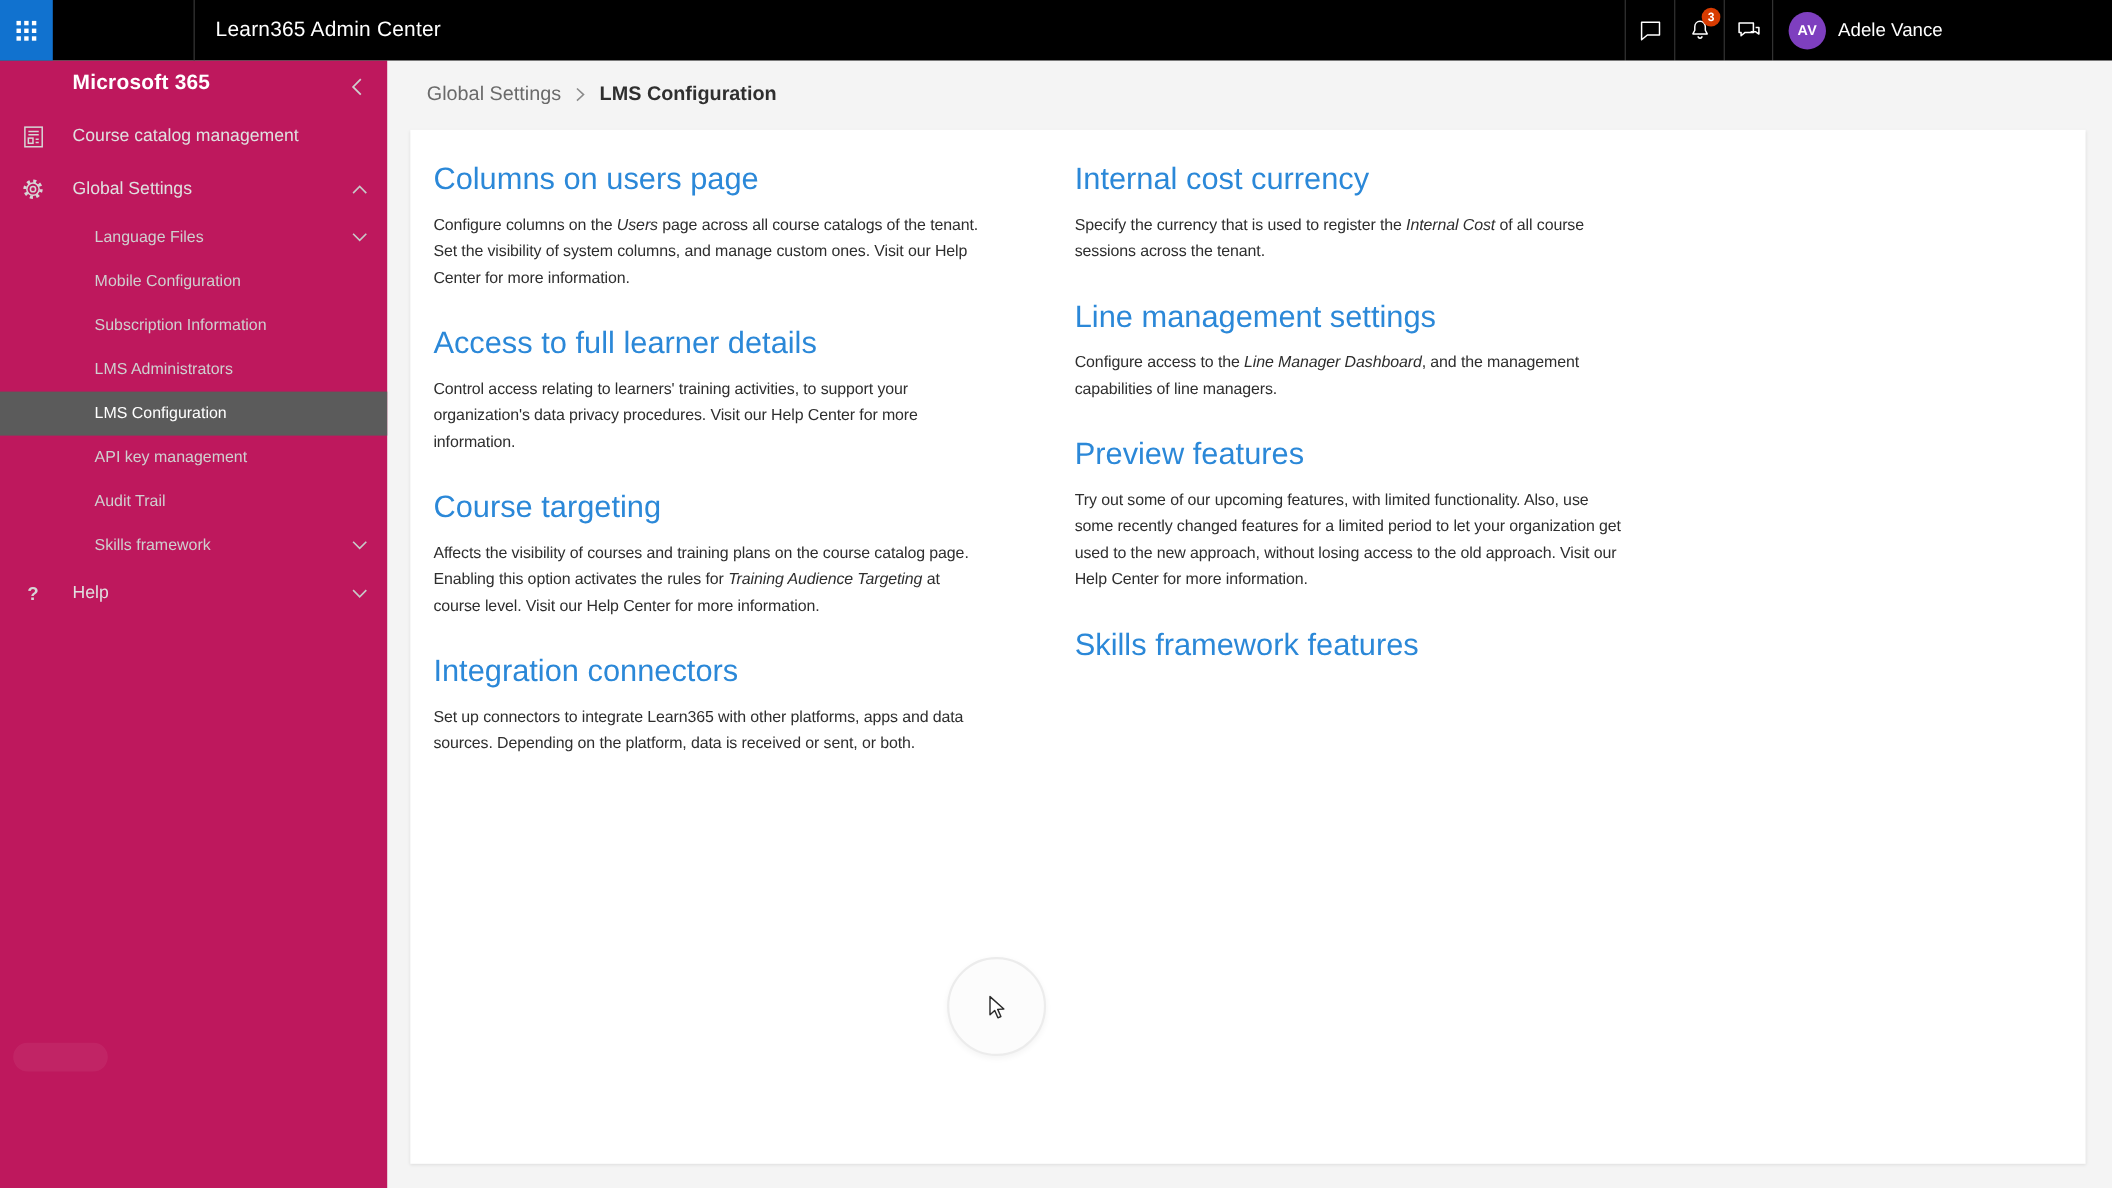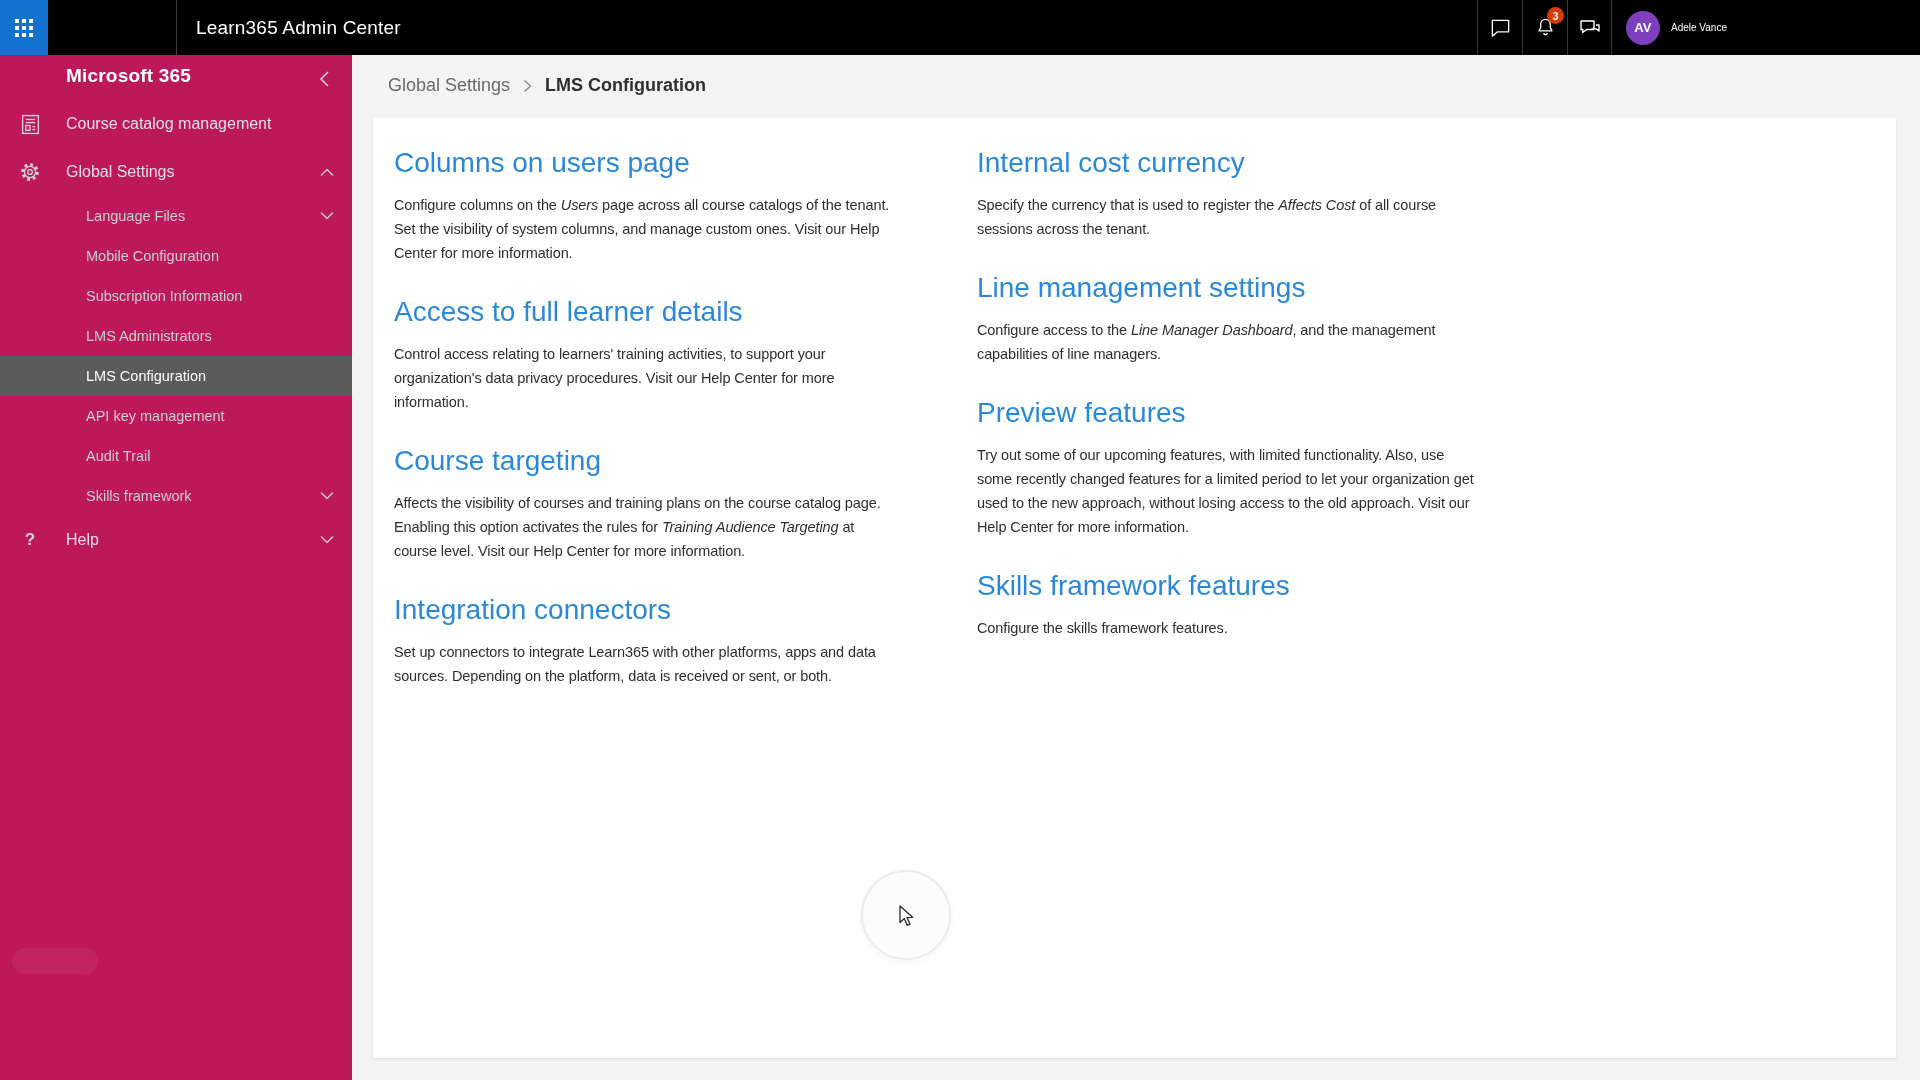--- a/index.html
+++ b/index.html
@@ -16,21 +16,21 @@
   .waffle-grid span { background:#fff; width:4px; height:4px; }
   .brand { position:absolute; left:66px; top:0; height:55px; display:flex; align-items:center; color:#fff; font-size:19px; font-weight:600; letter-spacing:.2px;margin-top:48px; }
   .topbar-divider { position:absolute; left:176px; top:0; width:1px; height:55px; background:#3c3c3c; }
   .app-title { position:absolute; left:196px; top:0; height:55px; display:flex; align-items:center; color:#fff; font-size:19px; font-weight:400; letter-spacing:.2px; }
   .topbar-right { position:absolute; left:1477px; top:0; height:55px; display:flex; align-items:stretch; }
   .tb-icon-btn { width:45px; height:55px; display:flex; align-items:center; justify-content:center; position:relative; border-left:1px solid rgba(255,255,255,.22); cursor:pointer; }
   .tb-icon-btn.last { border-right:1px solid rgba(255,255,255,.22); }
   .badge { position:absolute; top:7px; right:3px; min-width:17px; height:17px; border-radius:9px; background:#d83b01; color:#fff; font-size:11px; font-weight:600; display:flex; align-items:center; justify-content:center; padding:0 2px; }
   .user-block { display:flex; align-items:center; margin-left:14px; cursor:pointer; }
   .avatar { width:34px; height:34px; border-radius:50%; background:#7e3fbf; color:#fff; font-size:13px; font-weight:600; display:flex; align-items:center; justify-content:center; letter-spacing:.3px; }
-  .user-name { color:#fff; font-size:10px; margin-left:11px; white-space:nowrap; }
+  .user-name { color:#fff; font-size:17px; margin-left:11px; white-space:nowrap; }
 
   
   .sidebar { position:absolute; left:0; top:55px; width:352px; height:1025px; background:#be185d; z-index:20; }
   .collapse-btn { position:absolute; top:12px; right:16px; width:24px; height:24px; display:flex; align-items:center; justify-content:center; cursor:pointer; }
   .nav { position:absolute; top:45px; left:0; right:0; }
   .nav-item { display:flex; align-items:center; height:40px; cursor:pointer; position:relative; color:#cfcfcf; }
   .nav-item.lvl0 { height:48px; color:#e0e0e0; }
   .nav-item.lvl0 .nav-label { font-size:16px; }
   .nav-item .nav-label { font-size:14.5px; }
   .nav-item.lvl1 { padding-left:86px; }
@@ -233,30 +233,29 @@
 
         <h2 class="sec-title">Course targeting</h2>
         <p class="sec-body"><span>Affects the visibility of courses and training plans on the course catalog page. Enabling this option activates the rules for </span><em>Training Audience Targeting</em><span> at course level. Visit our Help Center for more information.</span></p>
 
         <h2 class="sec-title">Integration connectors</h2>
         <p class="sec-body"><span>Set up connectors to integrate Learn365 with other platforms, apps and data sources. Depending on the platform, data is received or sent, or both.</span></p>
       </div>
 
       <div class="col">
         <h2 class="sec-title">Internal cost currency</h2>
-        <p class="sec-body"><span>Specify the currency that is used to register the </span><em>Affects Cost</em><span> of all course sessions across the tenant.</span></p>
+        <p class="sec-body"><span>Specify the currency that is used to register the </span><em>Internal Cost</em><span> of all course sessions across the tenant.</span></p>
 
         <h2 class="sec-title">Line management settings</h2>
         <p class="sec-body"><span>Configure access to the </span><em>Line Manager Dashboard</em><span>, and the management capabilities of line managers.</span></p>
 
         <h2 class="sec-title">Preview features</h2>
         <p class="sec-body"><span>Try out some of our upcoming features, with limited functionality. Also, use some recently changed features for a limited period to let your organization get used to the new approach, without losing access to the old approach. Visit our Help Center for more information.</span></p>
 
         <h2 class="sec-title">Skills framework features</h2>
-        <p class="sec-body"><span>Configure the skills framework features.</span></p>
       </div>
     </div>
 
     <div class="click-circle">
       <span>
         <svg width="20" height="23" viewBox="0 0 20 23">
             <path d="M4 2 L4 18.5 L8.3 14.6 L11.2 21.3 L13.9 20.1 L11 13.6 L16.6 13.3 Z" fill="#fff" stroke="#2b2b2b" stroke-width="1.3" stroke-linejoin="round"></path>
           </svg>
       </span>
     </div>

